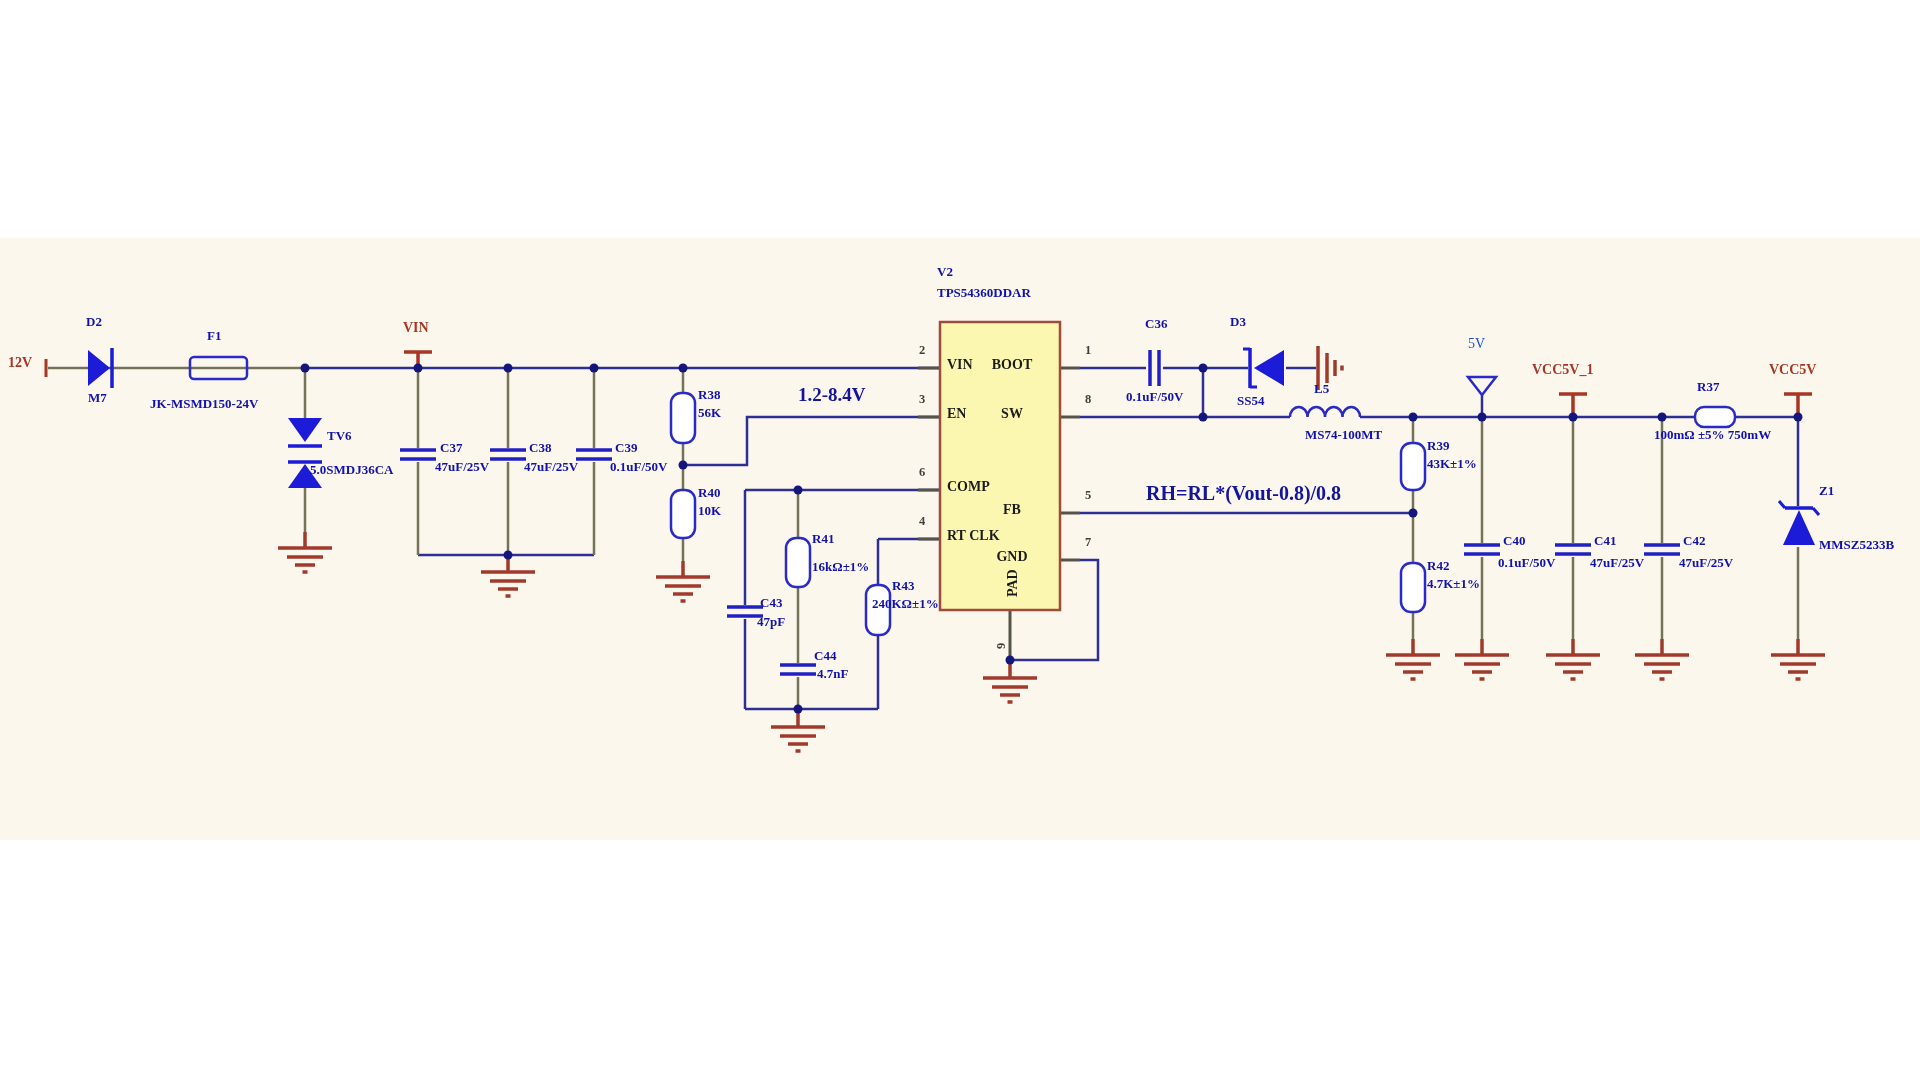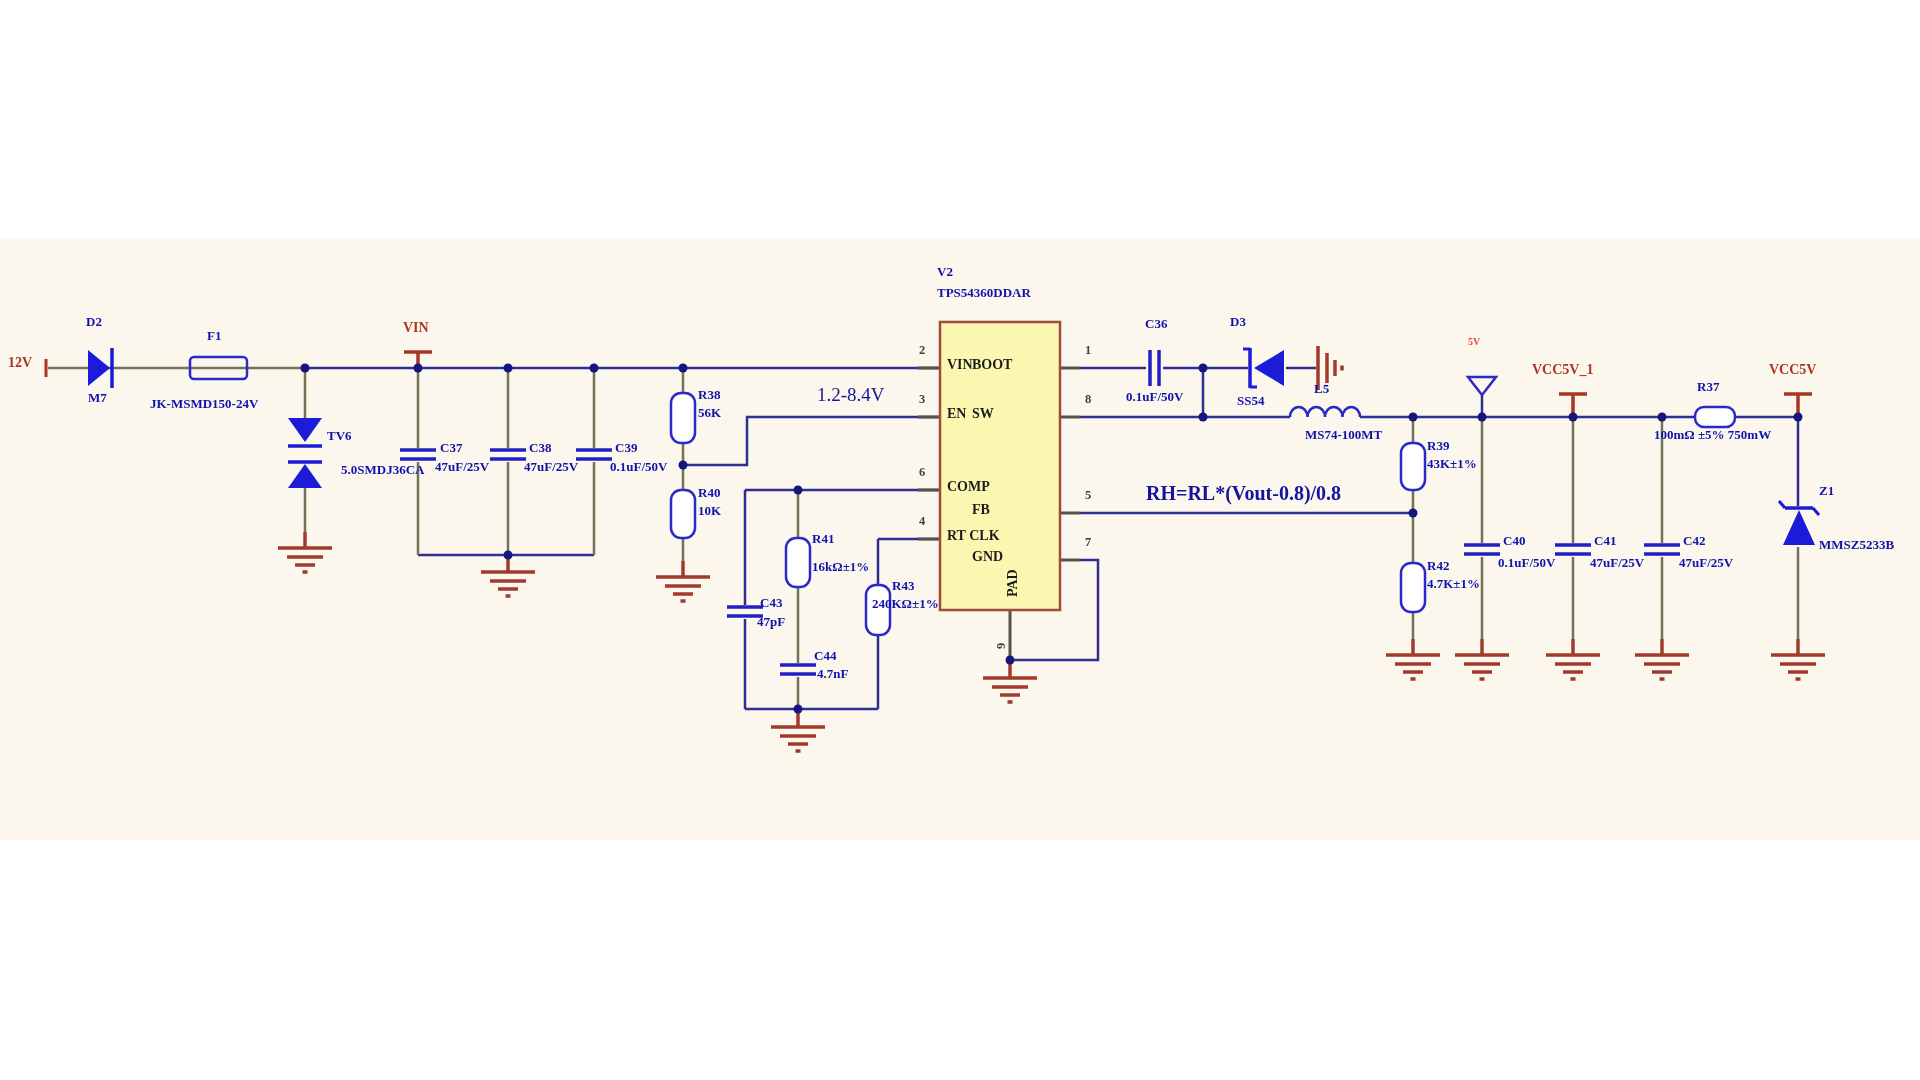--- a/index.html
+++ b/index.html
@@ -2,25 +2,25 @@
 <html><head>
 <meta charset="utf-8">
 <style>
   html,body{margin:0;padding:0;background:#ffffff;}
   #stage{position:relative;width:1920px;height:1080px;background:#ffffff;overflow:hidden;
          font-family:"Liberation Serif", serif;}
   #sheet{position:absolute;left:0;top:238px;width:1920px;height:602px;background:#fbf7ec;}
   svg{position:absolute;left:0;top:0;}
   .lbl{position:absolute;white-space:nowrap;color:#1111ad;font-size:13px;font-weight:600;line-height:1;}
   .net{color:#a93524;font-size:14px;font-weight:700;}
-  .net5{color:#ef4444;font-size:10px;font-weight:700;}
+  .net5{color:#1d4ed8;font-size:14px;font-weight:400;}
   .pname{color:#1c1c1c;font-size:14px;font-weight:700;}
   .pnum{color:#3f3f3f;font-size:12.5px;font-weight:600;}
-  .r80{width:80px;text-align:left;}
-  .big{font-size:19px;font-weight:400;color:#14149c;margin-left:19px;}
+  .r80{width:80px;text-align:center;}
+  .big{font-size:19px;font-weight:700;color:#14149c;}
   .formula{font-size:20px;font-weight:700;color:#14149c;}
   .rot{transform:rotate(-90deg);transform-origin:0 0;}
 </style>
 </head>
 <body>
 
 <div id="stage">
   <div id="sheet"></div>
 
   <svg width="1920" height="1080" viewBox="0 0 1920 1080">
@@ -235,21 +235,21 @@
         <circle cx="1798" cy="417" r="4.5"></circle>
     </g>
   </svg>
 
   <span class="lbl net" style="left:8px;top:356px">12V</span>
   <span class="lbl" style="left:86px;top:315px">D2</span>
   <span class="lbl" style="left:88px;top:391px">M7</span>
   <span class="lbl" style="left:207px;top:329px">F1</span>
   <span class="lbl" style="left:150px;top:397px">JK-MSMD150-24V</span>
   <span class="lbl" style="left:327px;top:429px">TV6</span>
-  <span class="lbl" style="left:341px;top:463px">5.0SMDJ36CA</span>
+  <span class="lbl" style="left:310px;top:463px">5.0SMDJ36CA</span>
   <span class="lbl net" style="left:403px;top:321px">VIN</span>
   <span class="lbl" style="left:440px;top:441px">C37</span>
   <span class="lbl" style="left:435px;top:460px">47uF/25V</span>
   <span class="lbl" style="left:529px;top:441px">C38</span>
   <span class="lbl" style="left:524px;top:460px">47uF/25V</span>
   <span class="lbl" style="left:615px;top:441px">C39</span>
   <span class="lbl" style="left:610px;top:460px">0.1uF/50V</span>
   <span class="lbl" style="left:698px;top:388px">R38</span>
   <span class="lbl" style="left:698px;top:406px">56K</span>
   <span class="lbl" style="left:698px;top:486px">R40</span>

